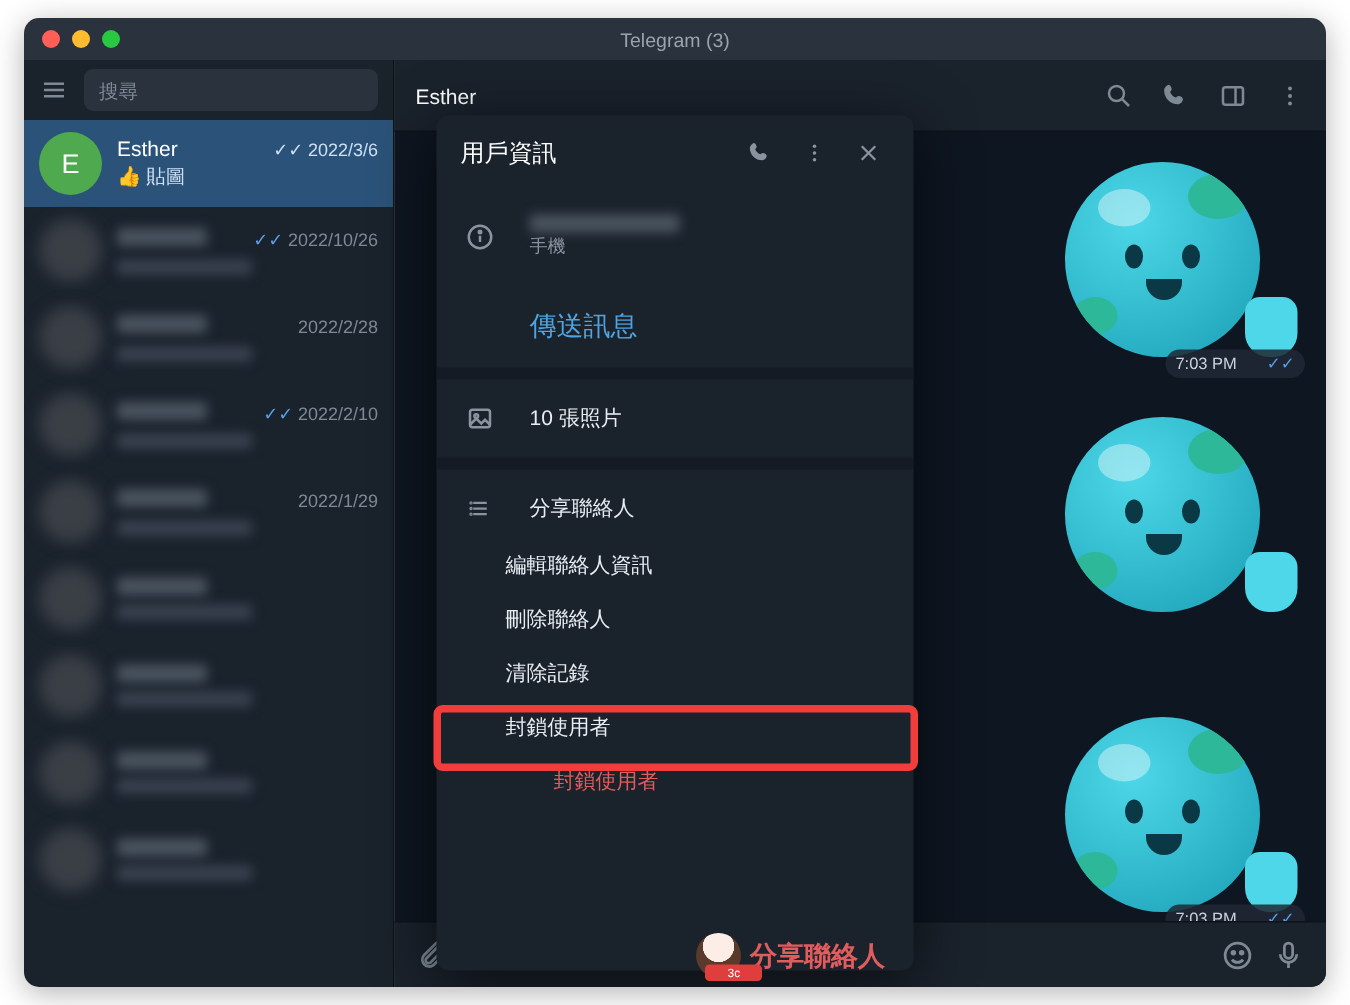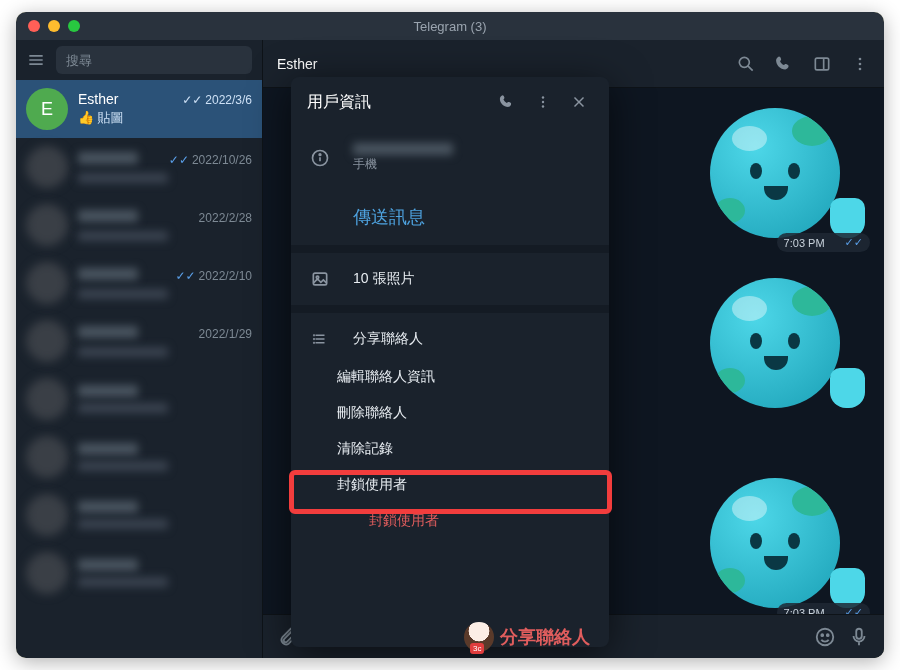--- a/index.html
+++ b/index.html
@@ -282,21 +282,21 @@
       gap: 6px;
     }
     .wm-avatar {
       width: 30px; height: 30px; border-radius: 50%;
       background: radial-gradient(circle at 50% 30%, #fceee6 40%, #5a3a2a 41%);
       position: relative;
     }
     .wm-badge {
       position: absolute; bottom: -2px; left: 6px;
       background: #e03d3d; color:#fff; font-size: 8px;
-      padding: 1px 3px; border-radius: 3px;
+      padding: 1px 15px; border-radius: 3px;
     }
     .wm-text { color: #e05d5d; font-size: 18px; font-weight: 700; }
     .icon-svg { width: 100%; height: 100%; }
   </style>
 </head>
 <body>
 
 <div class="window">
   <div class="titlebar">
     <div class="traffic-lights">

